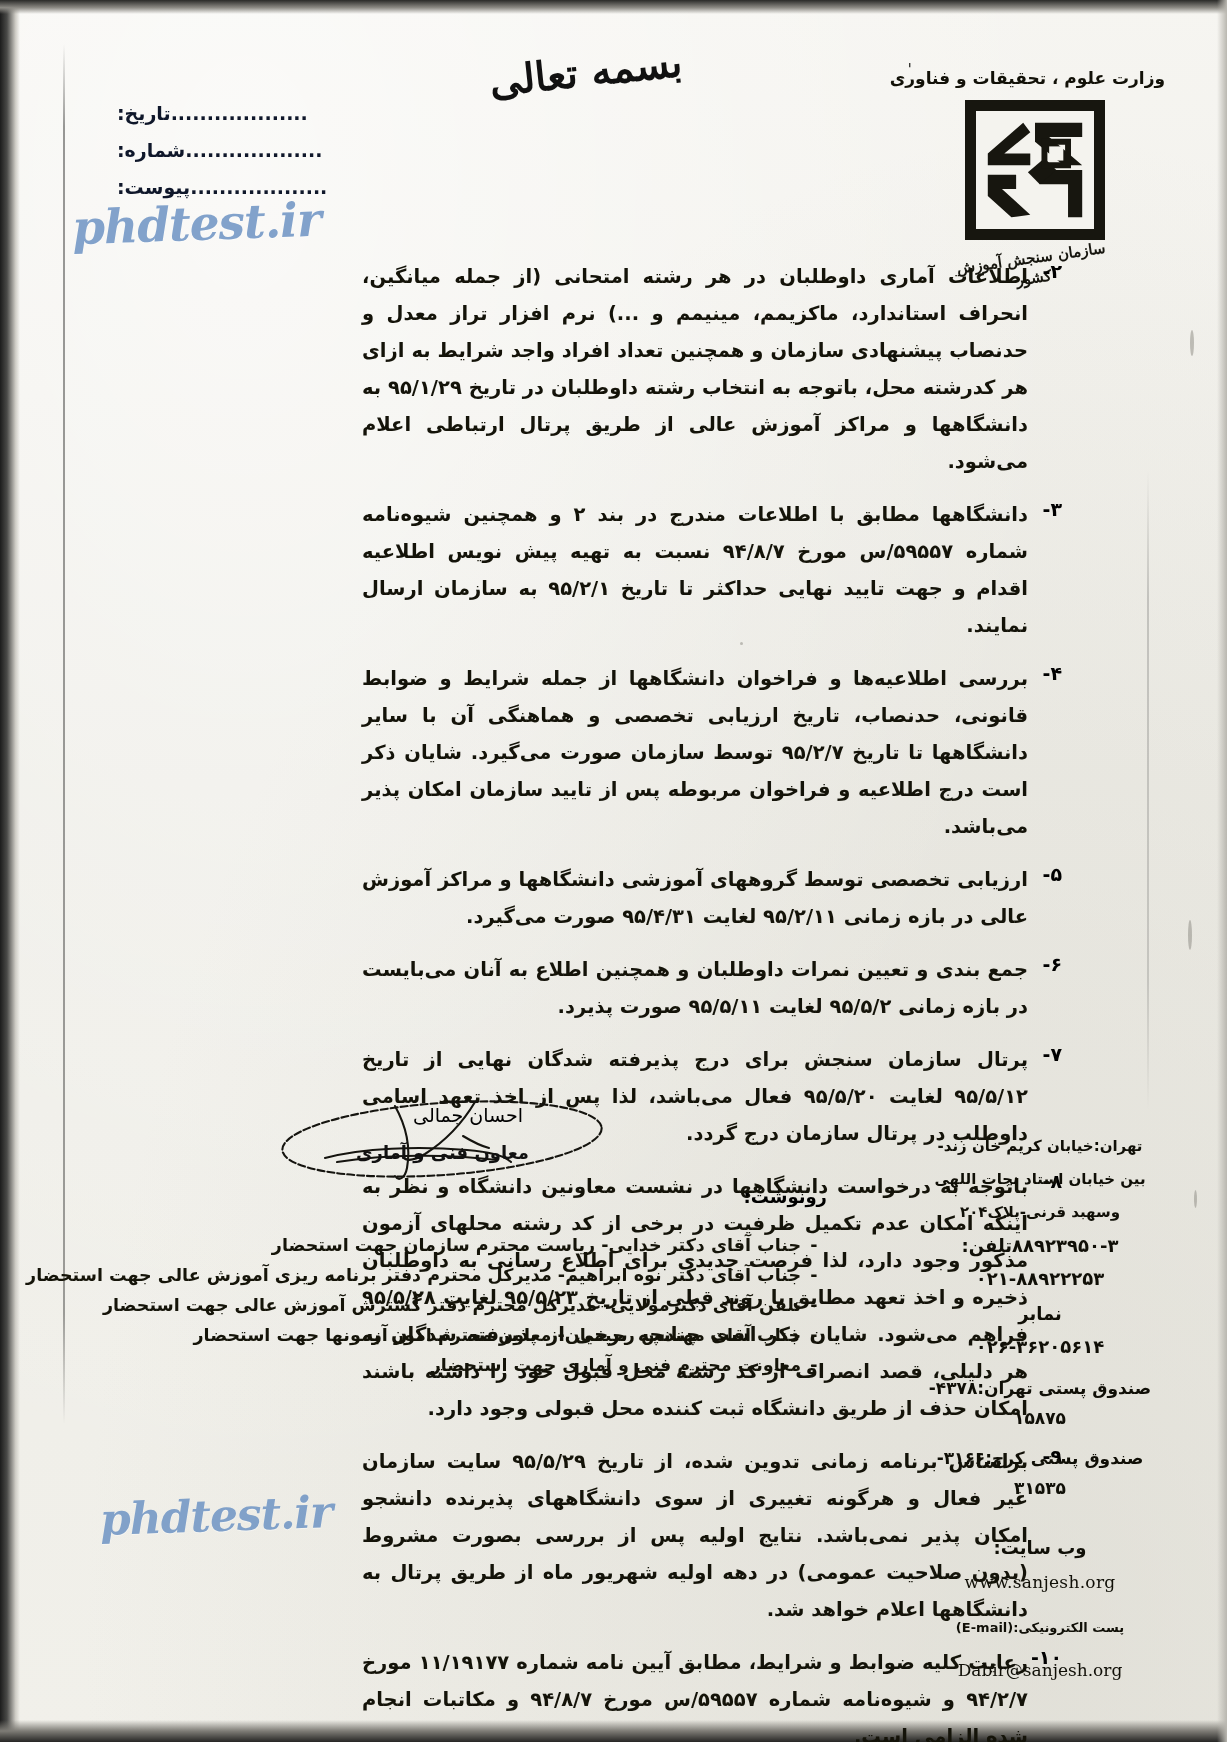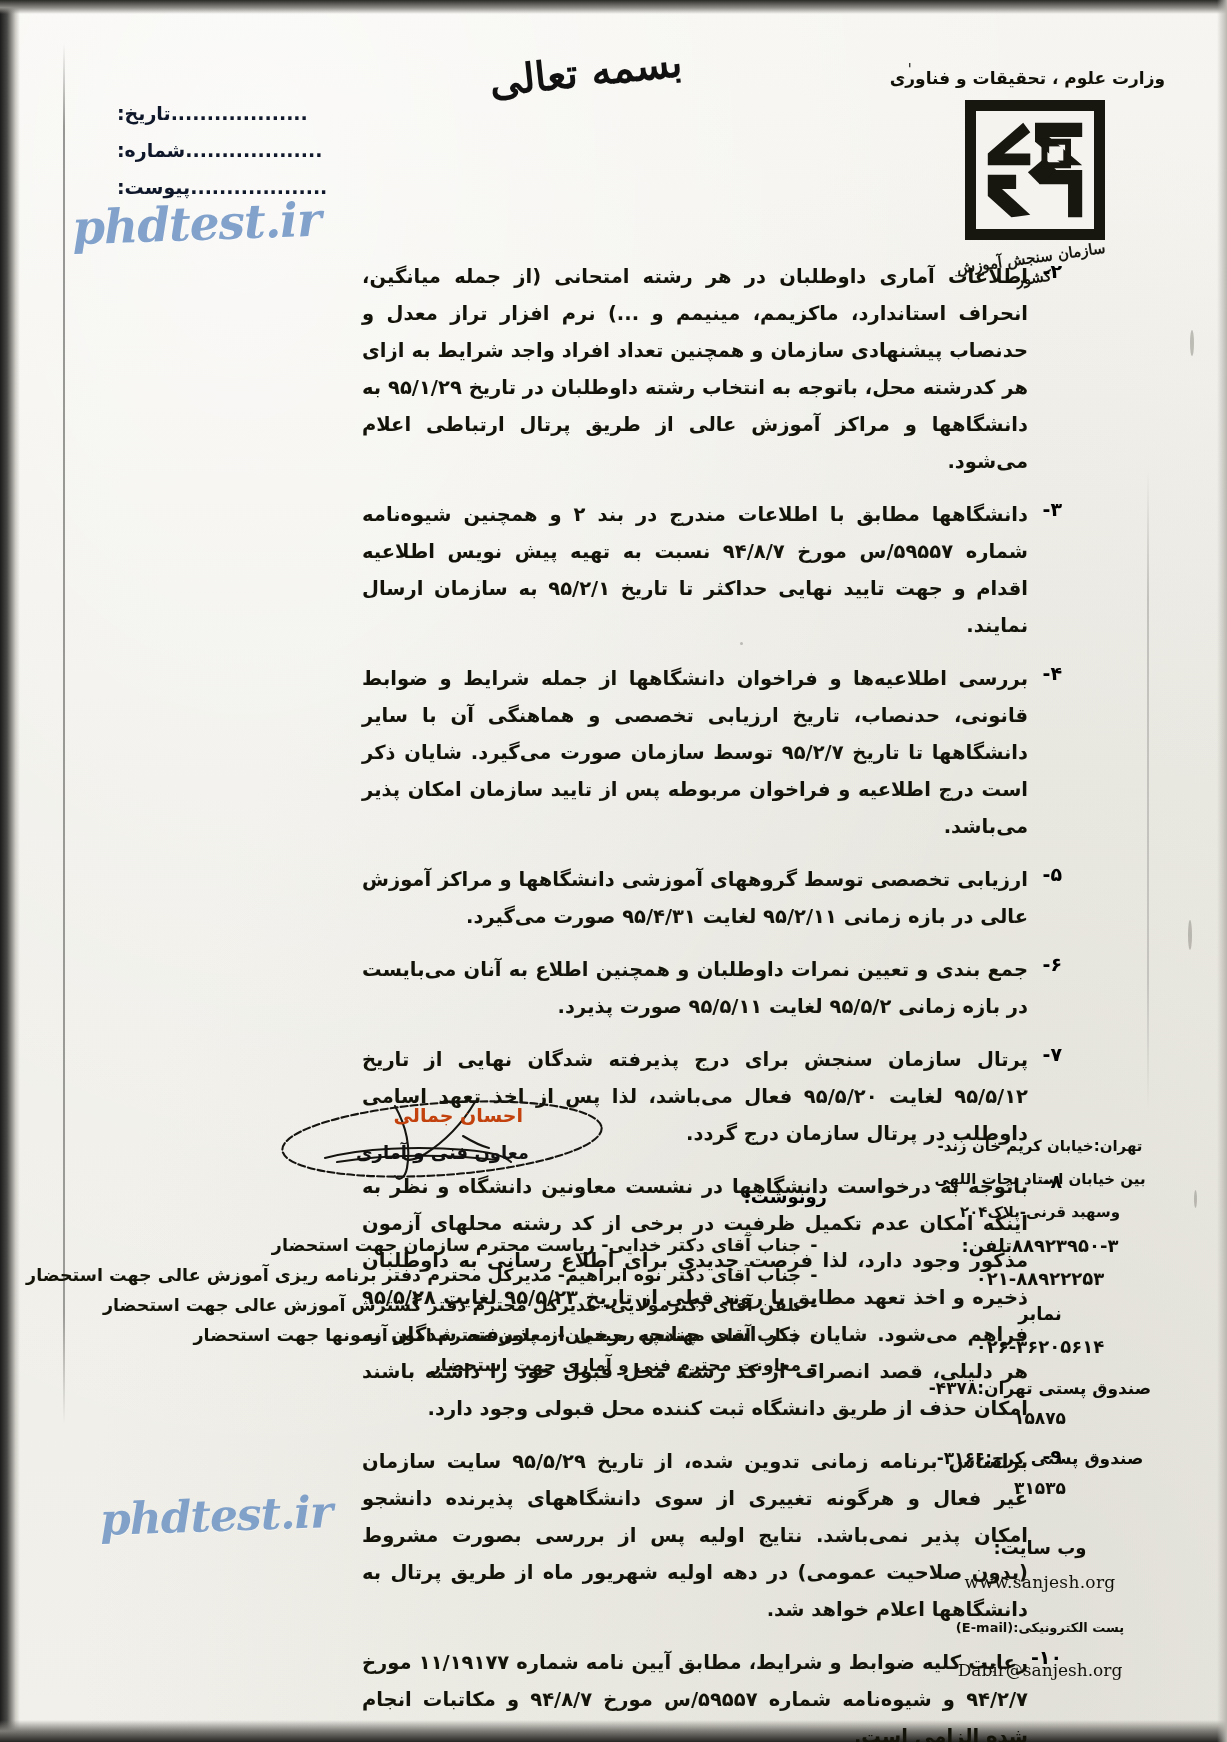--- a/index.html
+++ b/index.html
@@ -115,21 +115,21 @@
     text-align:justify;
     font-weight:600;
     color:#141309;
     letter-spacing:-.2px;
   }
 
   
   .sig-wrap{position:absolute;top:1098px;right:620px;width:340px;height:100px;}
   .sig-name{
     position:absolute;top:6px;right:84px;
-    font-size:19px;font-weight:700;color:#c2410c;white-space:nowrap;text-align:center;
+    font-size:19px;font-weight:400;color:#000000;white-space:nowrap;text-align:center;
   }
   .sig-title{
     position:absolute;top:44px;right:78px;
     font-size:18px;font-weight:700;color:#111;white-space:nowrap;
   }
   .sig-scribble{position:absolute;top:-14px;right:-10px;}
 
   
   .cc{
     position:absolute;top:1186px;right:400px;

